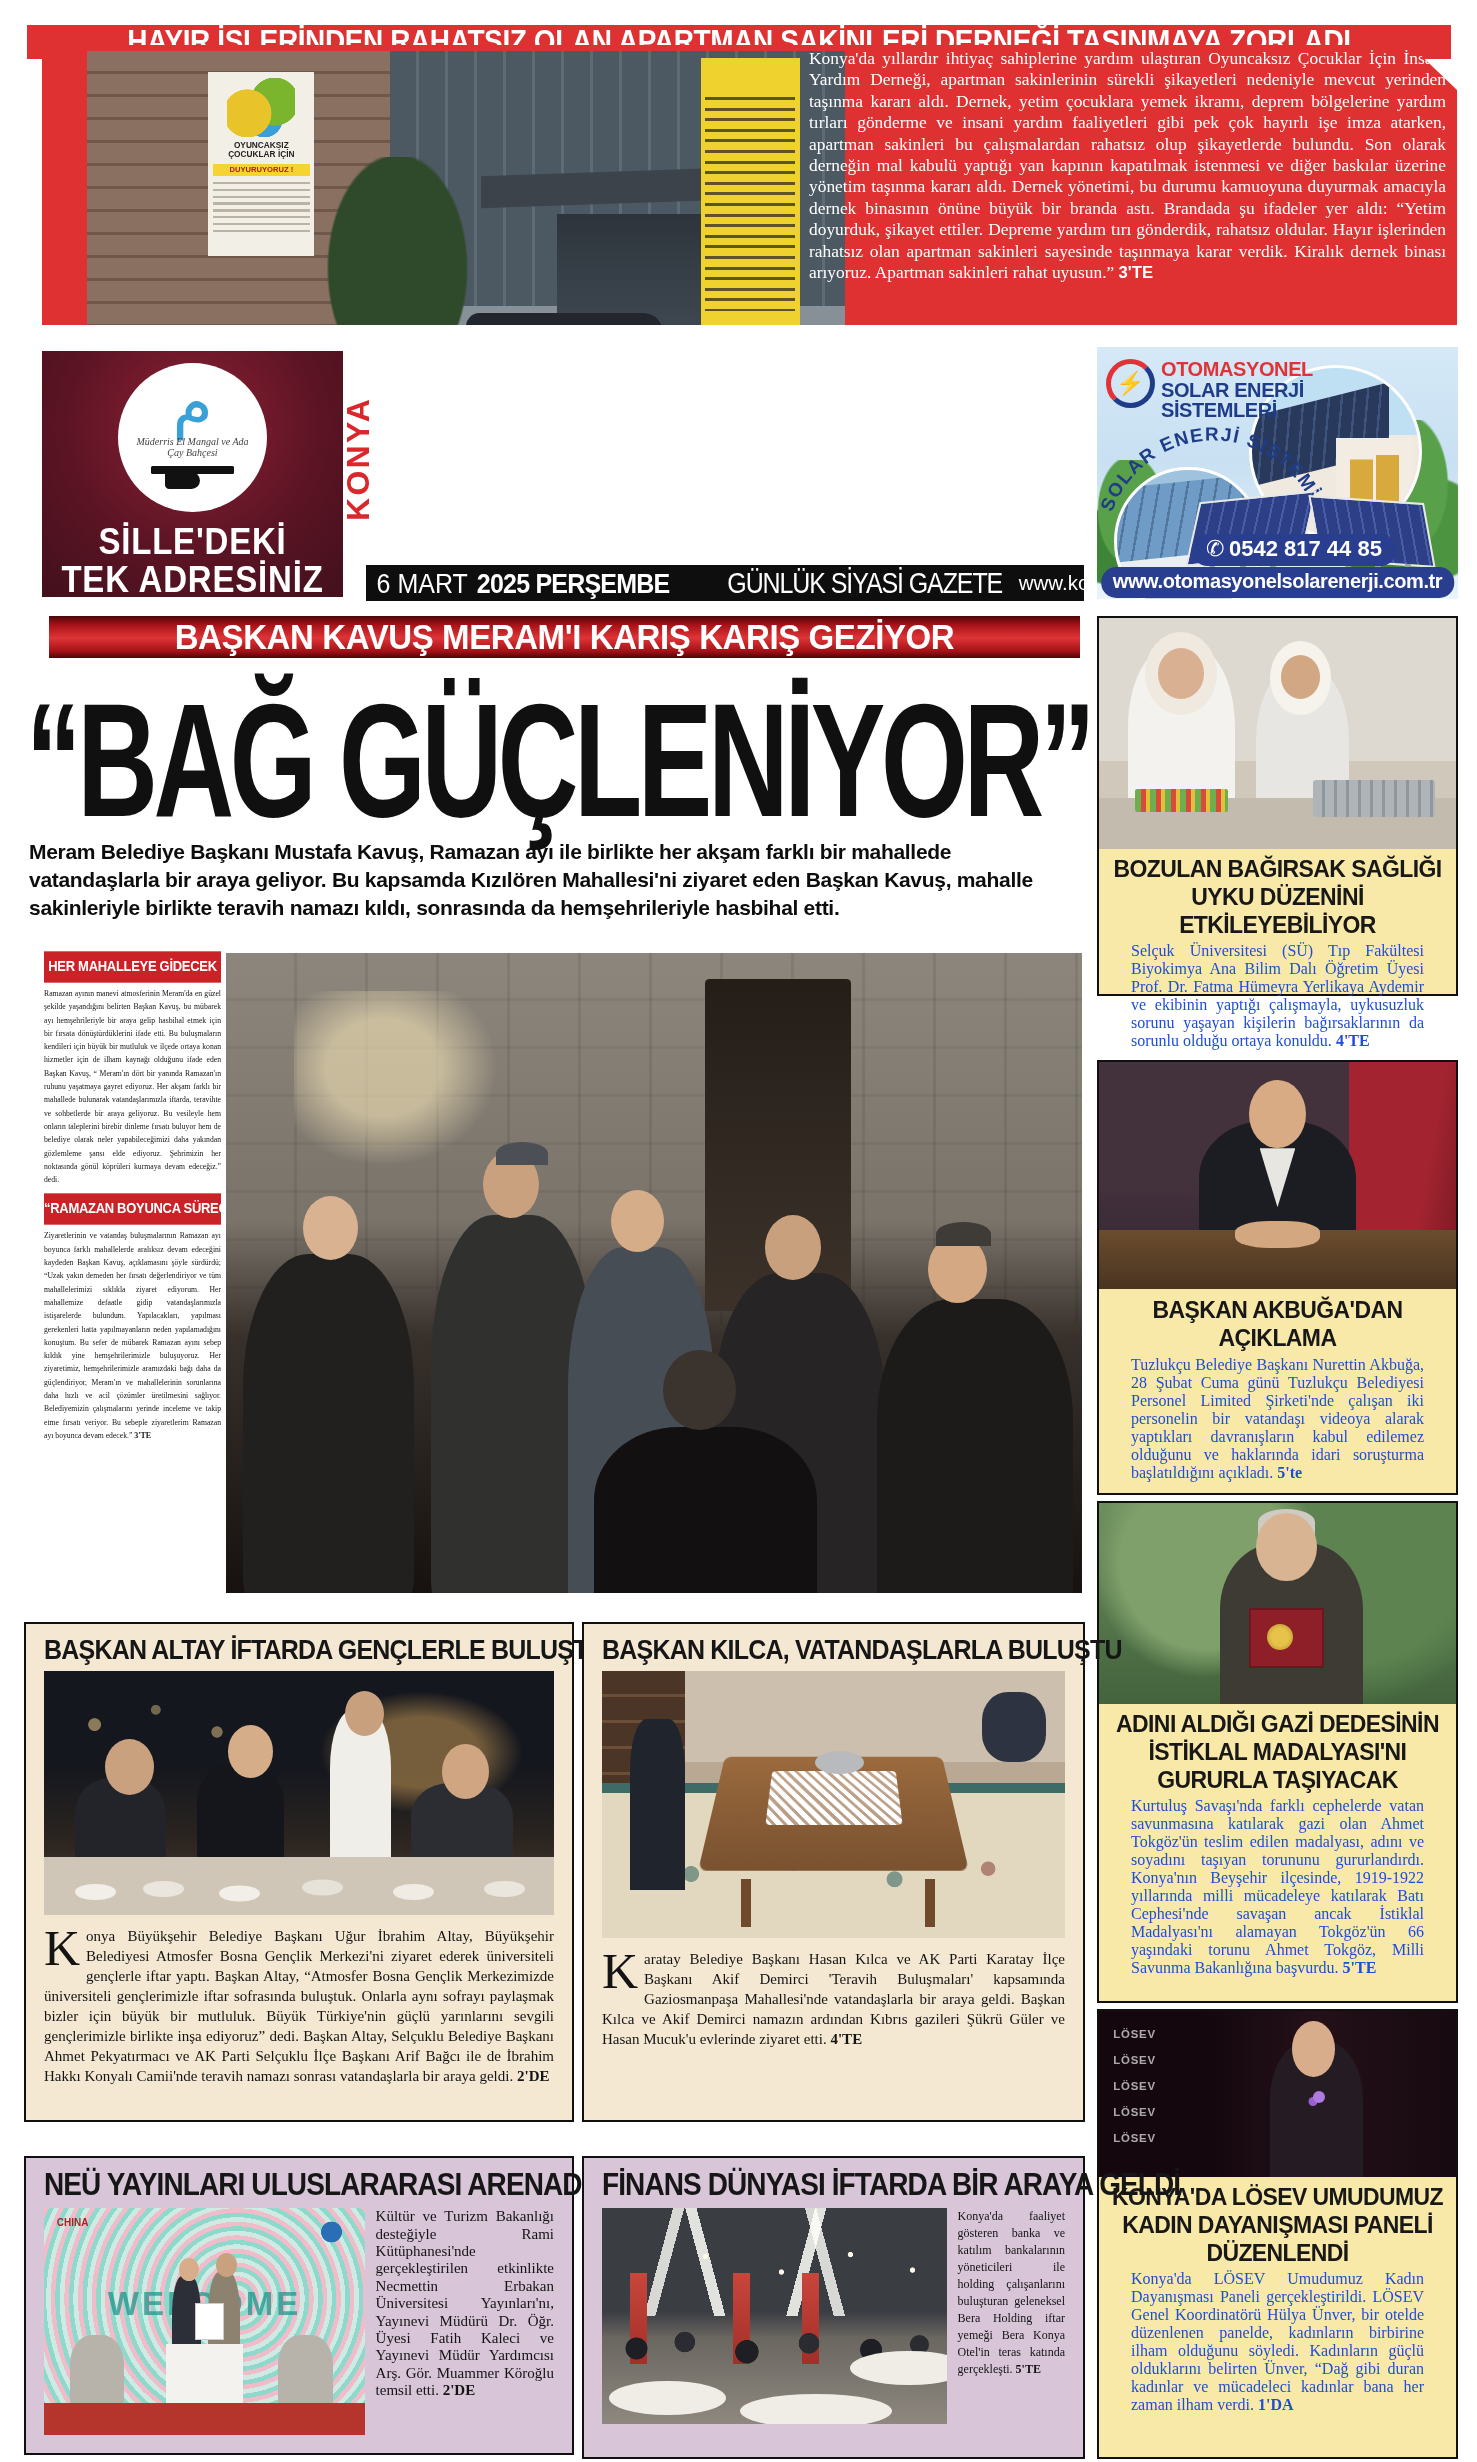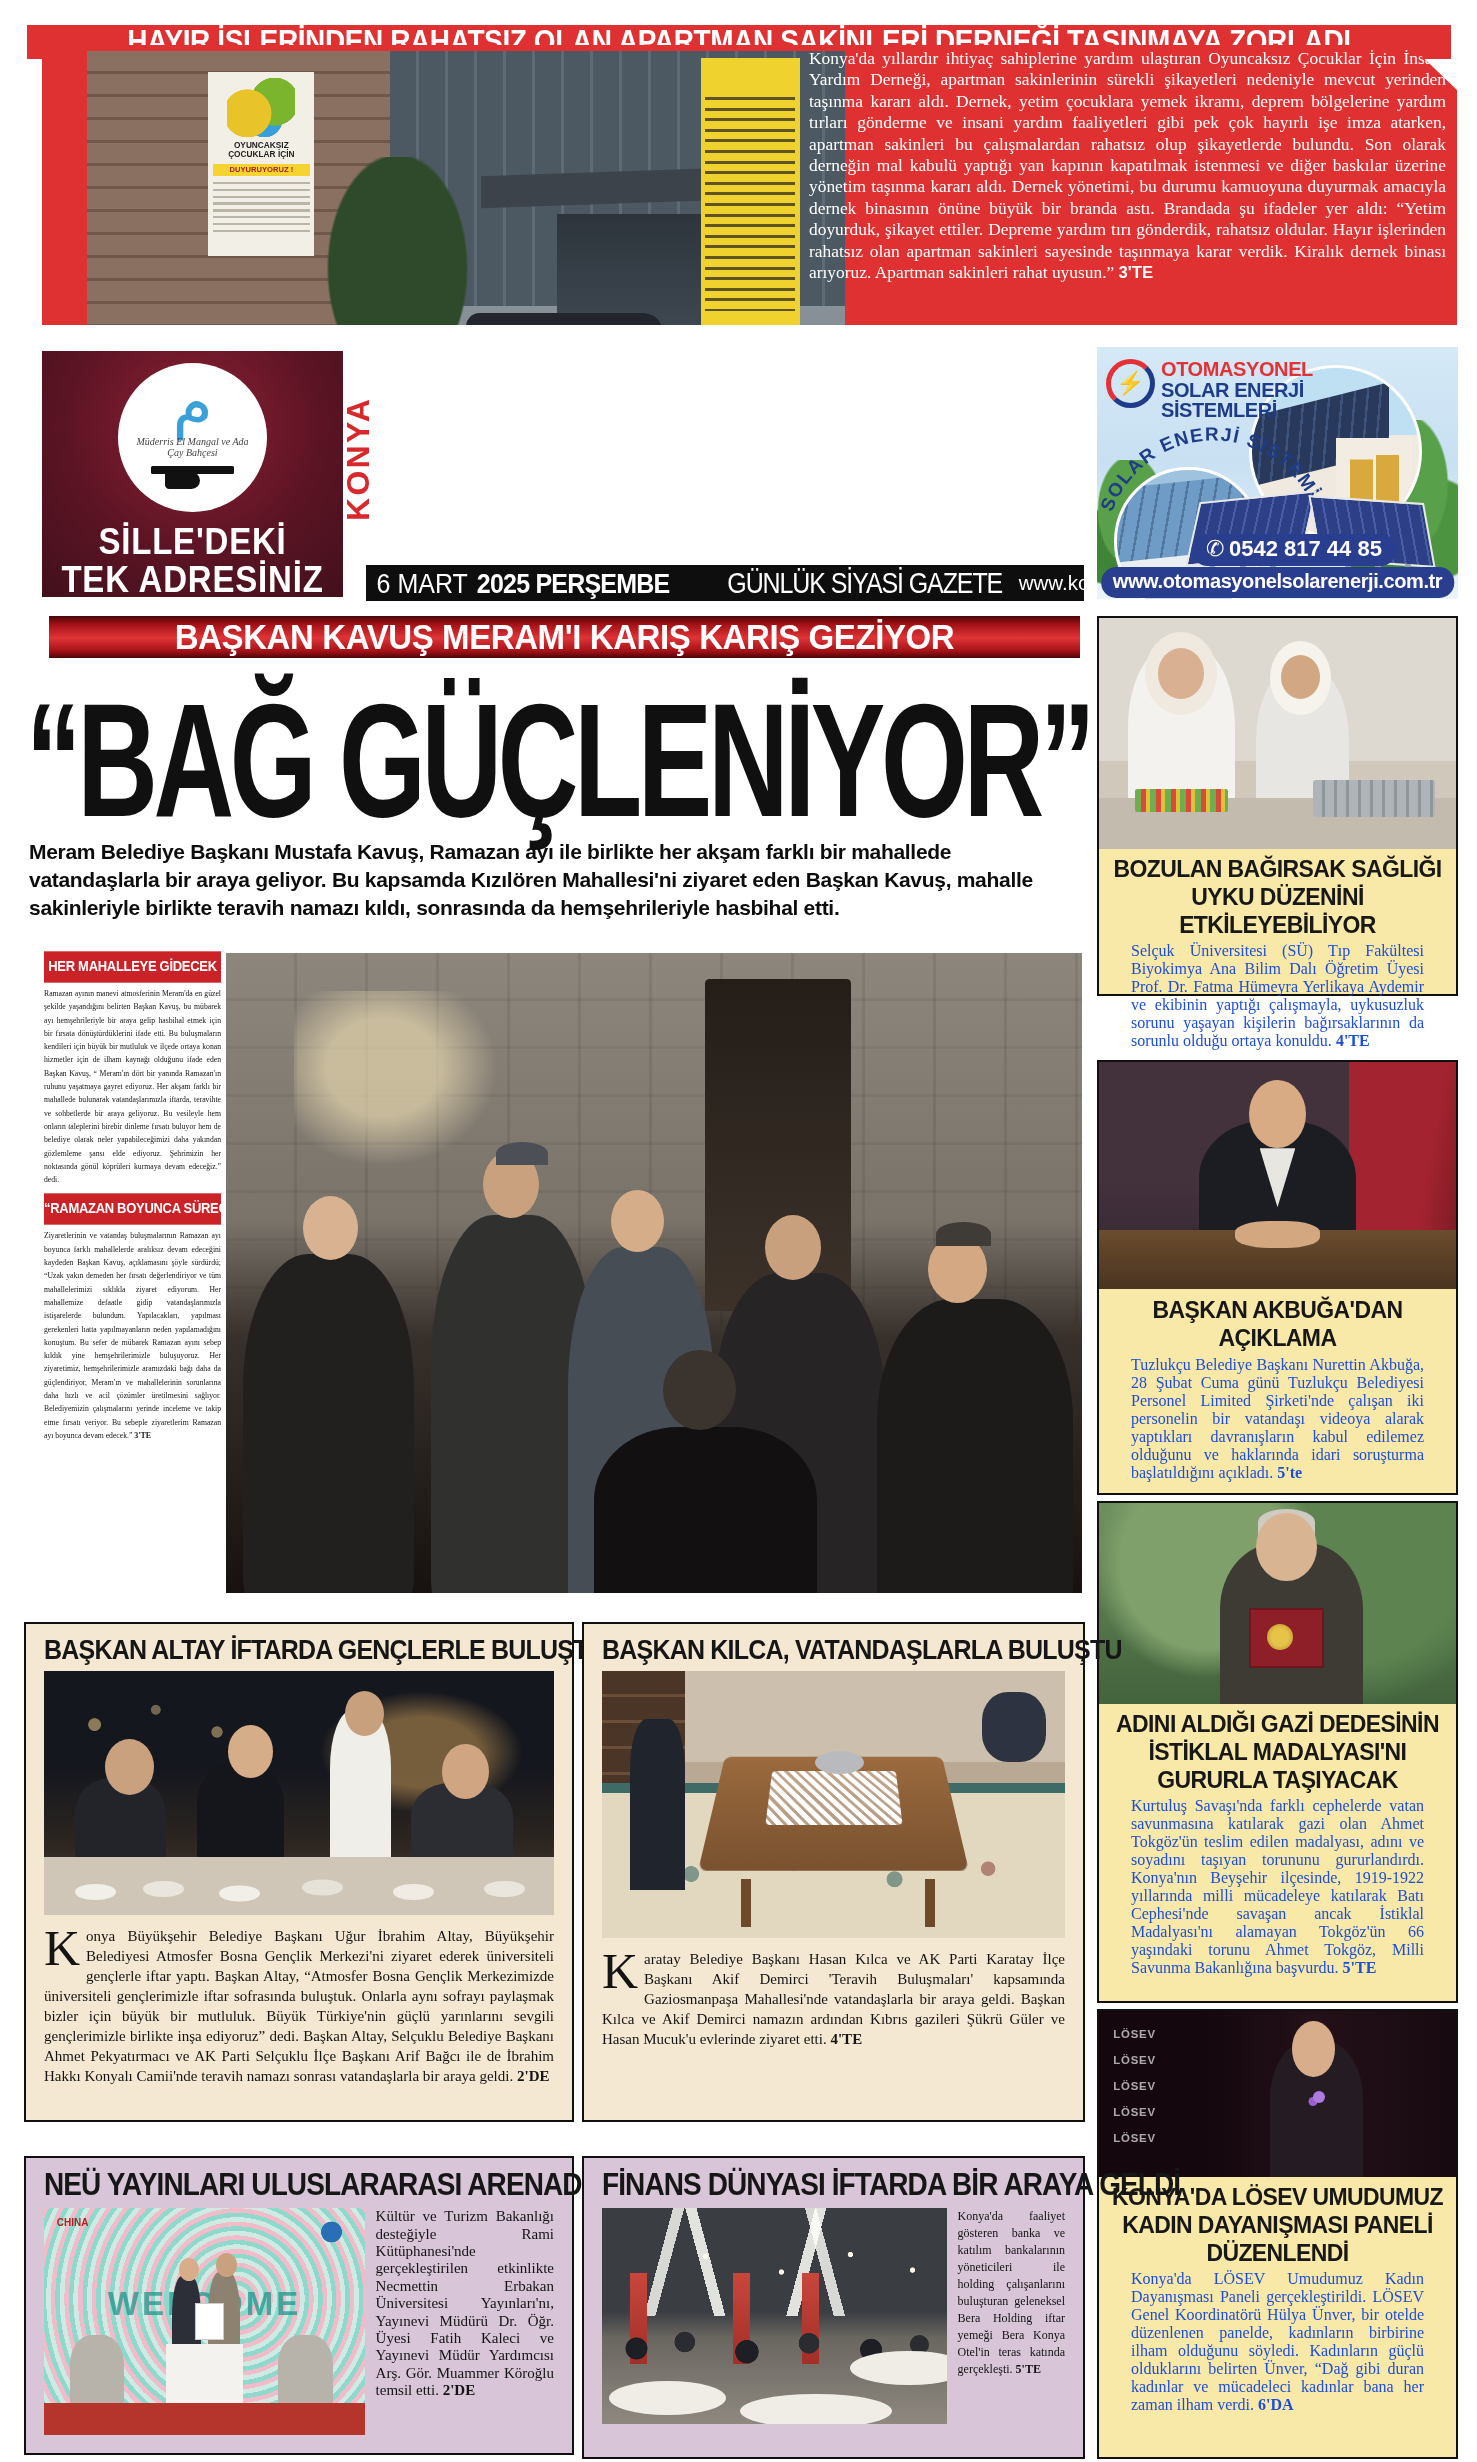--- a/index.html
+++ b/index.html
@@ -386,21 +386,21 @@
   <div class="abs side-box" style="top:2009px; height:450px;">
     <div class="sb-photo ph-losev">
       <div class="banner">LÖSEV LÖSEV LÖSEV LÖSEV LÖSEV</div>
       <div class="woman"></div>
       <div class="wface"></div>
       <div class="flower"></div>
     </div>
     <div class="sb-head">KONYA'DA LÖSEV UMUDUMUZ KADIN DAYANIŞMASI PANELİ DÜZENLENDİ</div>
     <div class="sb-body">
       <span>Konya'da LÖSEV Umudumuz Kadın Dayanışması Paneli gerçekleştirildi. LÖSEV Genel Koordinatörü Hülya Ünver, bir otelde düzenlenen panelde, kadınların birbirine ilham olduğunu söyledi. Kadınların güçlü olduklarını belirten Ünver, “Dağ gibi duran kadınlar ve mücadeleci kadınlar bana her zaman ilham verdi.</span>
-      <b>6'DA</b>
+      <b>1'DA</b>
     </div>
   </div>
 
   <div class="abs mid-box mid-left">
     <div class="mid-head">BAŞKAN ALTAY İFTARDA GENÇLERLE BULUŞTU</div>
     <div class="mid-photo ph-altay" style="height:244px;">
       <div class="glow"></div>
       <div class="bokeh"></div>
       <div class="abs waiter"></div>
         <div class="head abs wh"></div>

